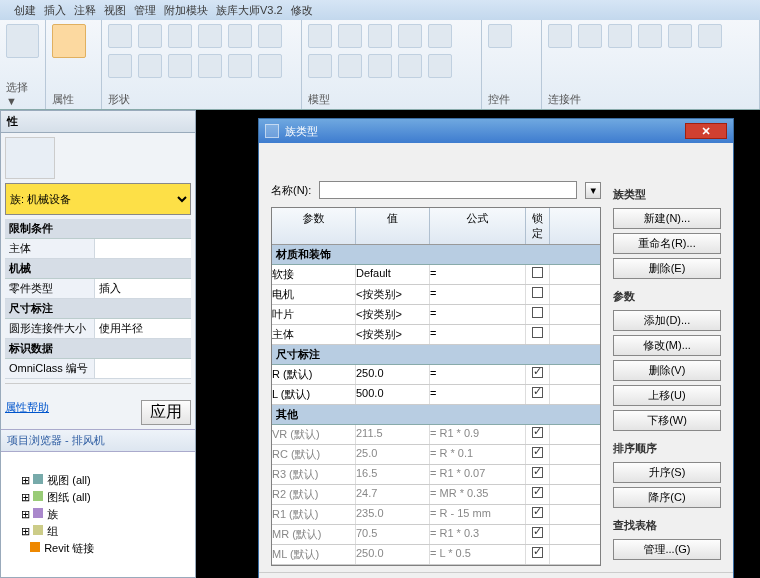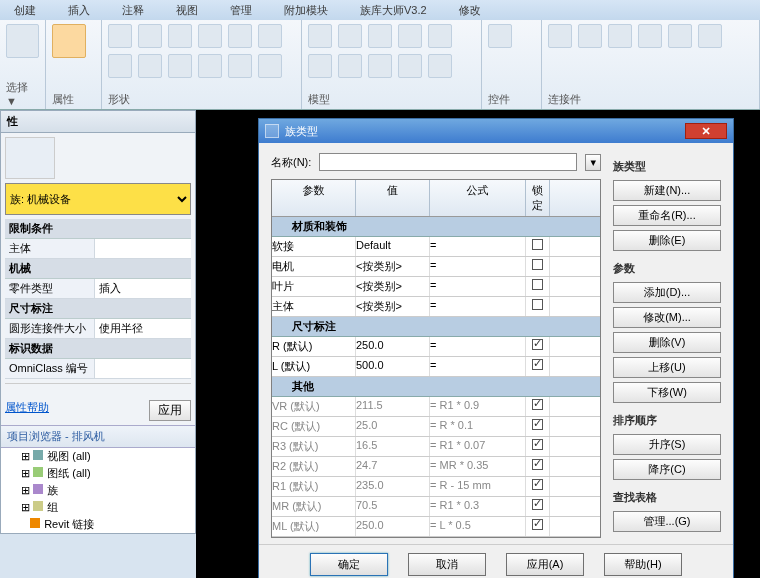--- a/index.html
+++ b/index.html
@@ -1,19 +1,19 @@
 <!DOCTYPE html>
 <html><head>
 <meta charset="utf-8">
 <style>
 * { box-sizing: border-box; font-family: "Microsoft YaHei", SimSun, sans-serif; font-size: 11px; }
 body { margin: 0; width: 760px; height: 578px; background: #d8e4f0; overflow: hidden; position: relative; }
 
 
-.menubar { display: flex; background: linear-gradient(#d6e5f5,#c3d8ed); height: 20px; align-items: center; padding-left: 14px; gap: 32px; color: #3a3a3a; }
+.menubar { display: flex; background: linear-gradient(#d6e5f5,#c3d8ed); height: 20px; align-items: center; padding-left: 14px; gap: 8px; color: #3a3a3a; }
 .menubar span { cursor: default; }
 
 
 .ribbon { background: linear-gradient(#f4f7fb,#e3ecf5); height: 90px; border-bottom: 1px solid #8aa; display: flex; }
 .ribbon-group { border-right: 1px solid #b8c8d8; padding: 4px 6px 2px 6px; display: flex; flex-direction: column; justify-content: space-between; }
 .ribbon-icons { display: flex; gap: 6px; flex-wrap: wrap; }
 .ribbon-icon { width: 24px; height: 24px; background: #e0e8f0; border: 1px solid #c0d0e0; border-radius: 2px; }
 .ribbon-icon.big { width: 34px; height: 34px; }
 .ribbon-icon.sel { background: #fcd9a0; border-color: #e0b060; }
 .ribbon-label { color: #555; font-size: 11px; }
@@ -22,48 +22,48 @@
 .left-panel { position: absolute; left: 0; top: 110px; width: 196px; background: #f0f3f7; border: 1px solid #9ab; }
 .panel-header { background: linear-gradient(#e8eef5,#d5dfe9); padding: 3px 6px; font-weight: bold; border-bottom: 1px solid #9ab; }
 .panel-body { padding: 4px; }
 .thumb { width: 50px; height: 42px; background: #e8eef5; border: 1px solid #ccc; margin-bottom: 4px; }
 .prop-row { display: flex; border-bottom: 1px solid #d0d8e0; }
 .prop-row > div { padding: 2px 4px; }
 .prop-row .k { width: 90px; background: #eef2f8; border-right: 1px solid #d0d8e0; }
 .prop-row .v { flex: 1; background: #fff; }
 .prop-section { background: #d6dde6; font-weight: bold; padding: 2px 4px; border-bottom: 1px solid #bcc; }
 .prop-dd { width: 100%; border: 1px solid #888; background: #fde047; height: 32px; }
-.btn-small { border: 1px solid #999; background: linear-gradient(#fdfdfd,#e4e4e4); padding: 1px 8px; font-size: 12px; }
+.btn-small { border: 1px solid #999; background: linear-gradient(#fdfdfd,#e4e4e4); padding: 1px 8px; font-size: 16px; }
 .breadcrumb { background: linear-gradient(#eef3f9,#dde6f0); padding: 3px 6px; border-top: 1px solid #aac; border-bottom: 1px solid #aac; color: #2a5aa0; }
-.tree { padding: 0 6px; background: #fff; }
+.tree { padding: 20px 6px; background: #fff; }
 .tree-item { padding: 1px 0 1px 14px; }
 .tree-item .ico { display: inline-block; width: 10px; height: 10px; background: #7aa; margin-right: 4px; }
 
 
 .canvas { position: absolute; left: 196px; top: 110px; right: 0; bottom: 0; background: #000; }
 
 
 .dialog { position: absolute; left: 258px; top: 118px; width: 476px; background: #f0f0f0; border: 1px solid #3a6ea5; box-shadow: 2px 2px 6px rgba(0,0,0,0.3); }
 .titlebar { background: linear-gradient(#6fa8e0,#3e7ccf); color: #fff; padding: 4px 6px; display: flex; align-items: center; }
 .titlebar .ti { display: inline-block; width: 14px; height: 14px; background: #fff3; margin-right: 6px; border: 1px solid #fff8; }
 .titlebar .sp { flex: 1; }
 .titlebar .x { width: 42px; height: 16px; background: #d04030; border: 1px solid #a02010; text-align: center; color: #fff; line-height: 14px; font-weight: bold; }
-.dialog-body { padding: 10px 12px 6px 12px; display: flex; gap: 12px; }
+.dialog-body { padding: 10px 12px 6px 12px; display: flex; gap: 12px; margin-top: 28px; }
 .dialog-left { flex: 1; }
 .dialog-right { width: 108px; display: flex; flex-direction: column; gap: 4px; }
 .name-row { display: flex; align-items: center; gap: 8px; margin-bottom: 8px; }
 .name-row input { flex: 1; border: 1px solid #888; height: 18px; background: #fff; }
 .side-section { font-weight: bold; margin: 6px 0 2px 0; color: #333; }
 .side-btn { border: 1px solid #888; background: linear-gradient(#fdfdfd,#e4e4e4); padding: 2px 4px; text-align: center; cursor: default; font-size: 11px; }
 
 
 .ptable { border: 1px solid #808080; background: #fff; }
 .ptable .hdr { display: flex; background: linear-gradient(#f6f9fc,#dfe8f2); border-bottom: 1px solid #999; }
 .ptable .hdr > div { padding: 3px 4px; text-align: center; border-right: 1px solid #b0c0d0; }
-.ptable .grp { background: #b8cde2; font-weight: bold; padding: 2px 20px; border-bottom: 1px solid #8aa; }
+.ptable .grp { background: #b8cde2; font-weight: bold; padding: 2px 4px; border-bottom: 1px solid #8aa; }
 .ptable .row { display: flex; border-bottom: 1px solid #ccc; }
 .ptable .row > div { padding: 2px 0; border-right: 1px solid #ddd; overflow: hidden; white-space: nowrap; }
 .ptable .row.gray > div { color: #888; }
 .c-param { width: 84px; }
 .c-val { width: 74px; }
 .c-form { width: 96px; }
 .c-lock { width: 24px; text-align: center; }
 .chk { display: inline-block; width: 11px; height: 11px; border: 1px solid #555; background: #fff; position: relative; }
 .chk.on::after { content: "✓"; position: absolute; left: 0; top: -3px; font-size: 11px; color: #333; }
 

